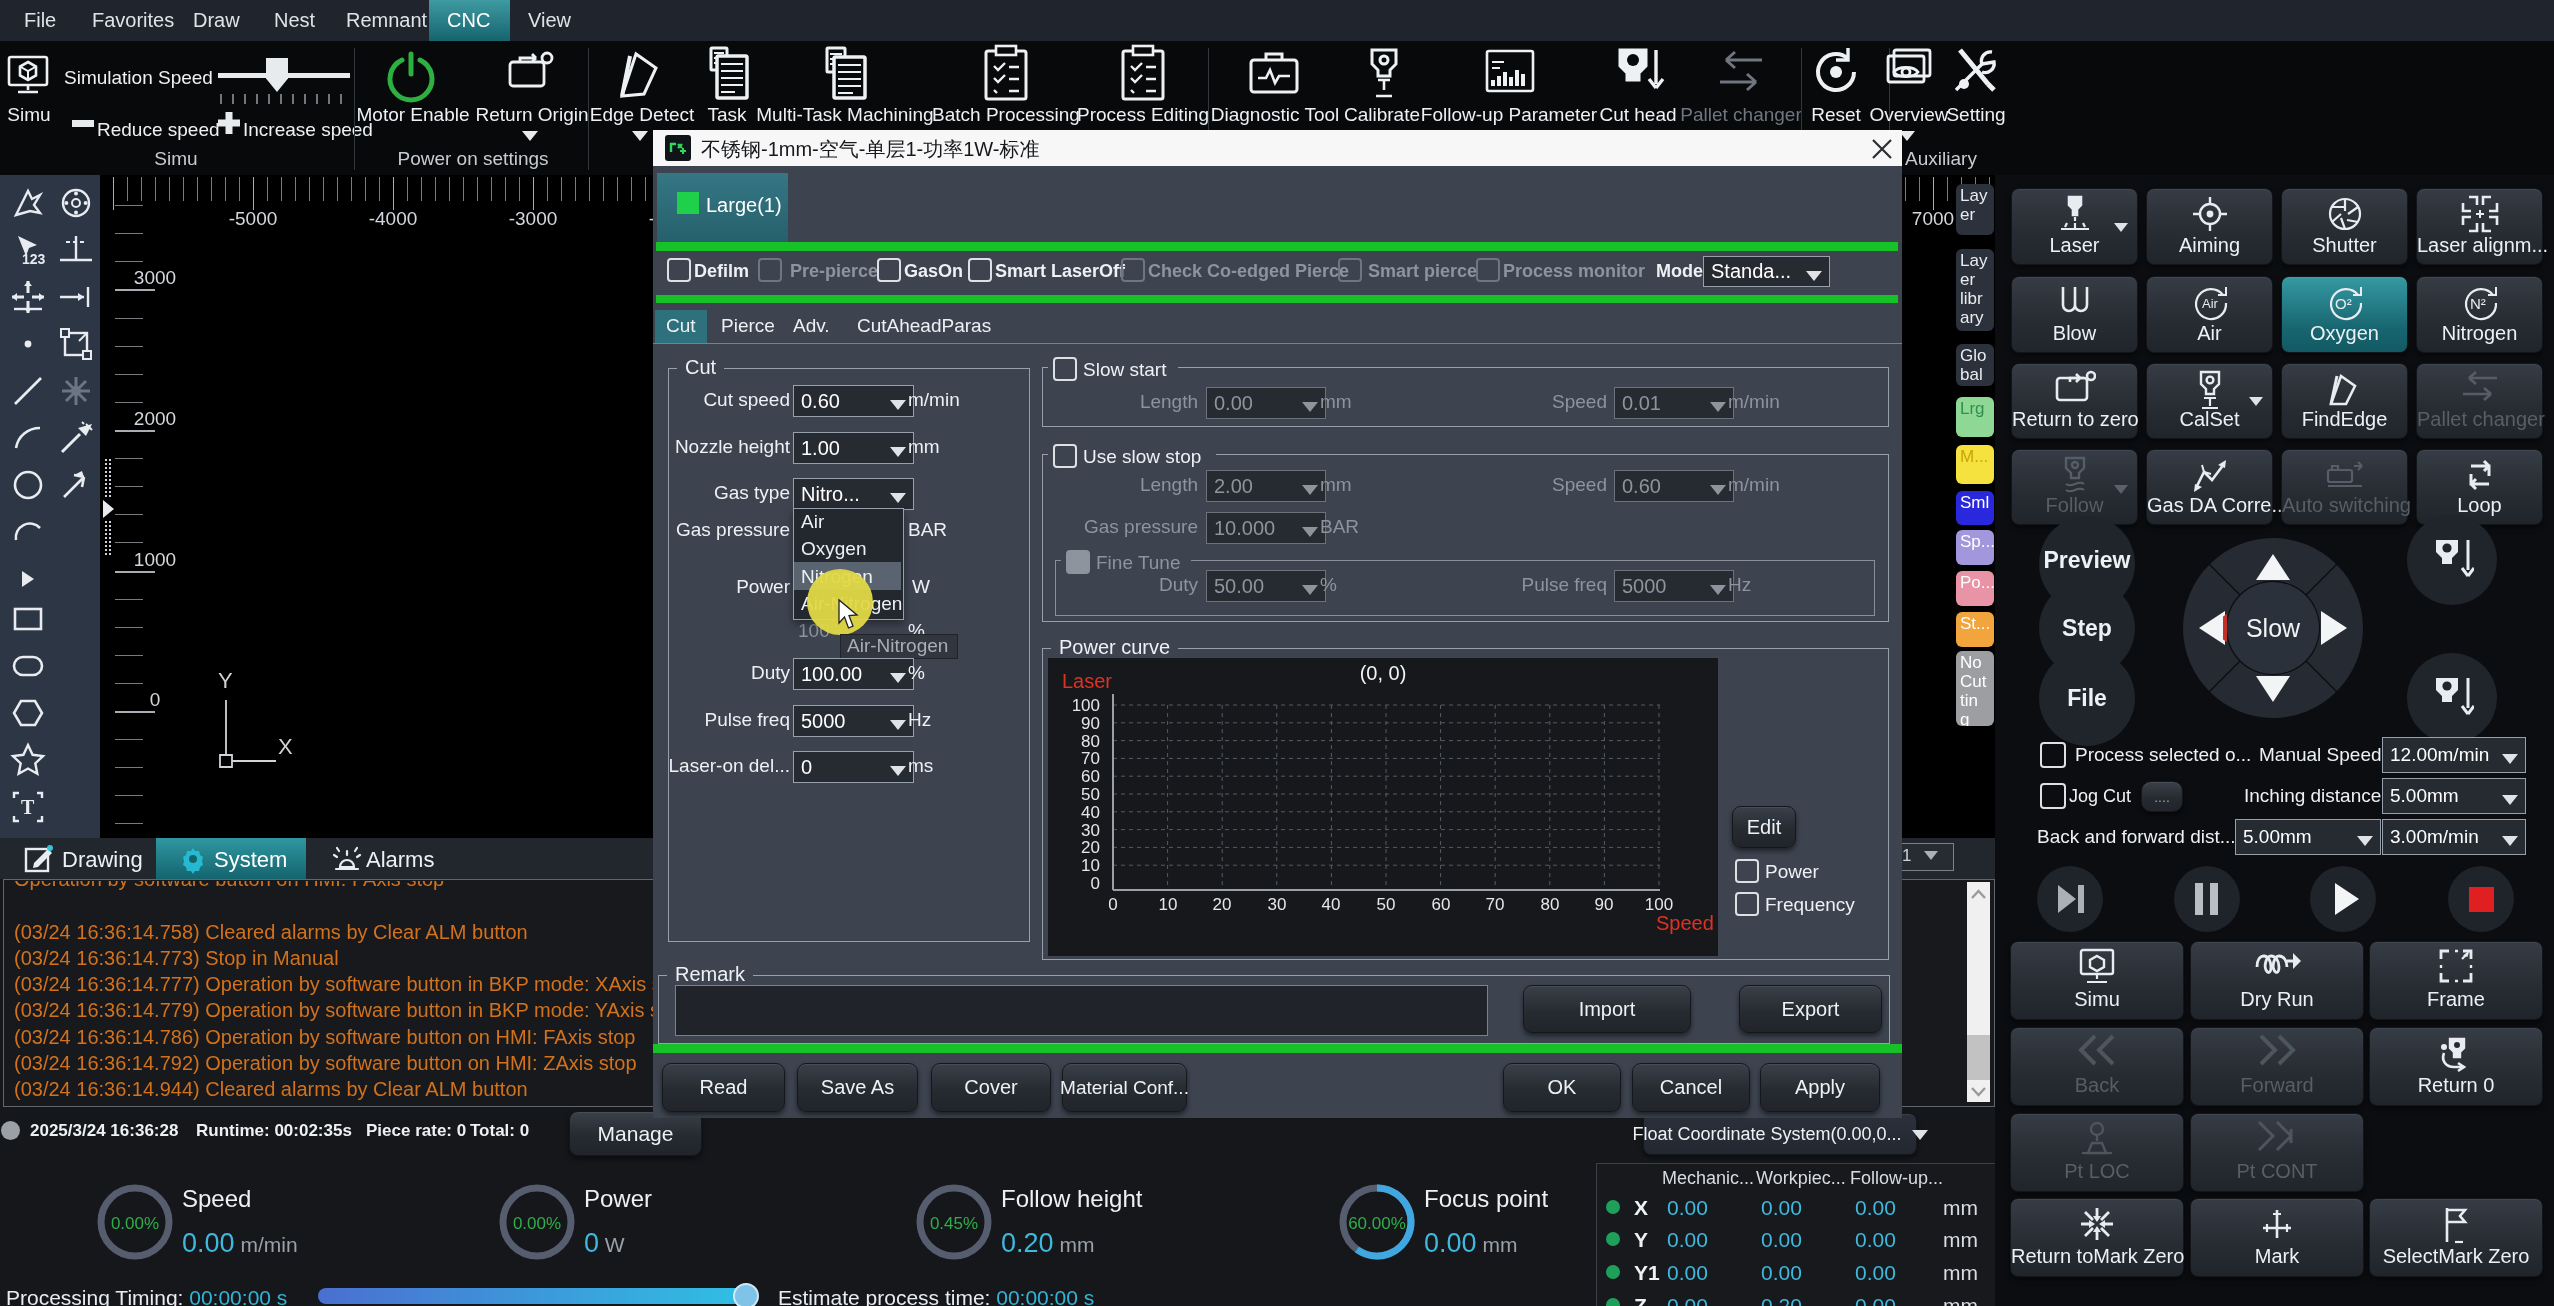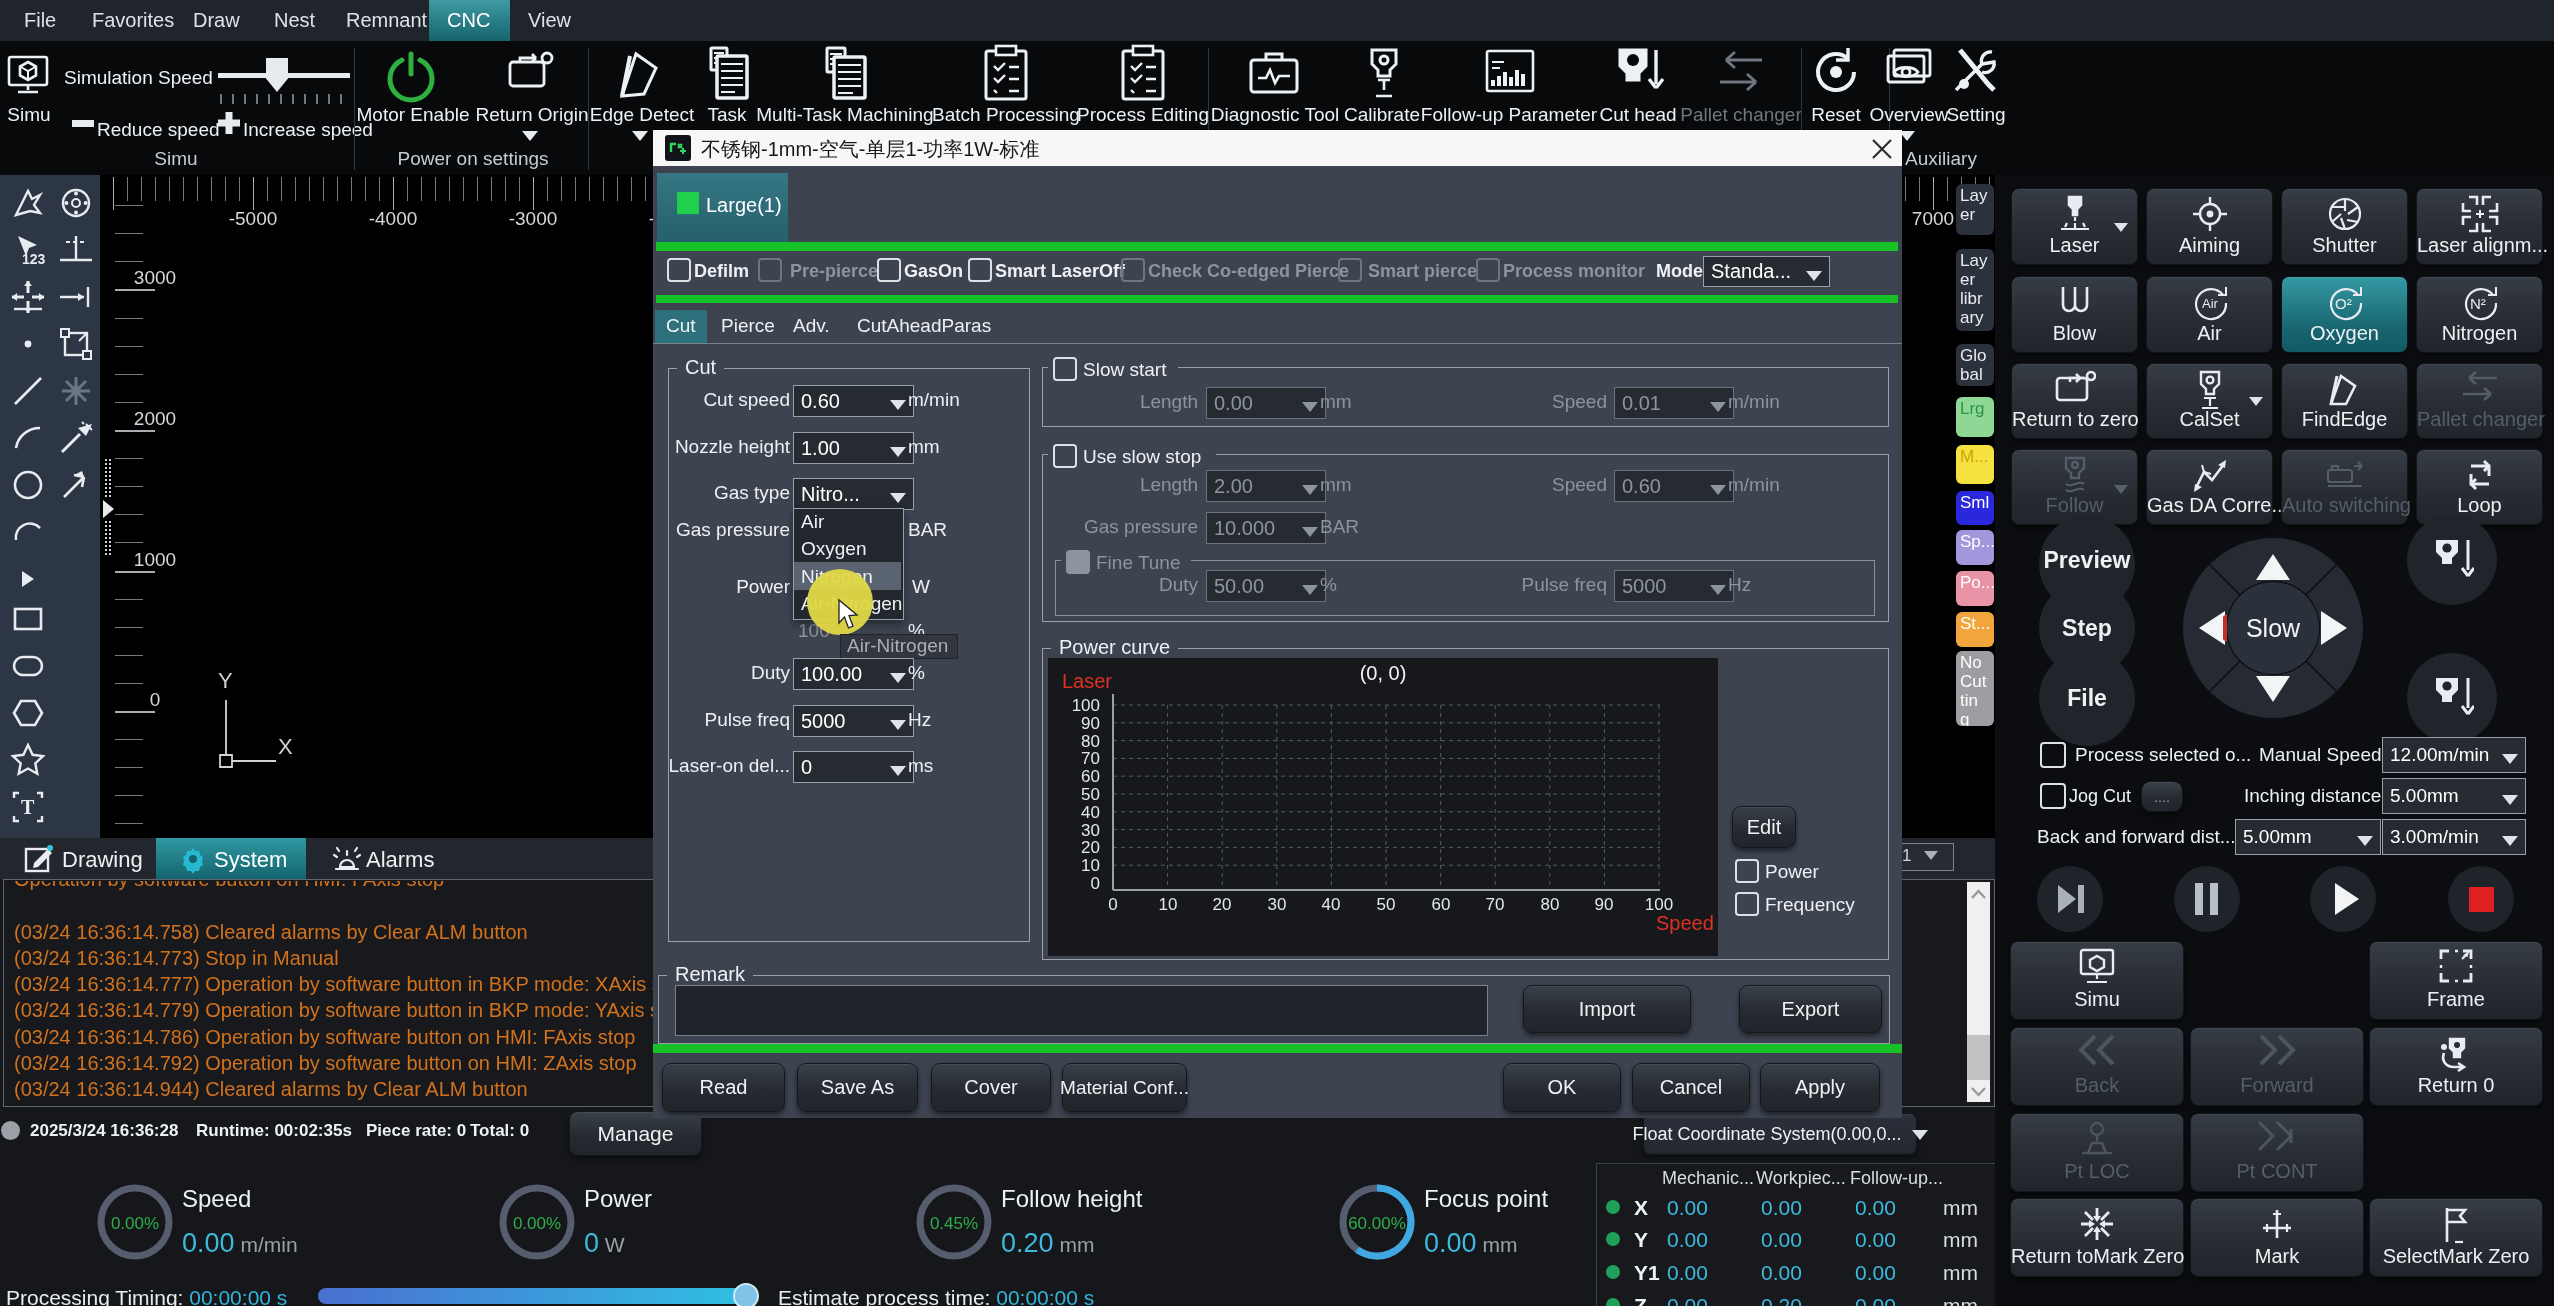--- a/index.html
+++ b/index.html
@@ -806,20 +806,30 @@
 <div class="rb " style="left:15px;top:766px;width:172px;height:77px">
       <span class="ic" style="top:5px">
         <svg width="40" height="38" viewBox="0 0 40 38" fill="none" stroke="#e8ecf0" stroke-width="2.4">
           <rect x="4" y="3" width="32" height="24" rx="2"></rect>
           <path d="M20 9l7 4v7l-7 4-7-4v-7z"></path>
           <path d="M20 27v5M10 35h20" stroke-width="2.2"></path>
         </svg>
       </span>
       <span class="t " style="bottom:8px">Simu</span>
     </div>
+<div class="rb " style="left:195px;top:766px;width:172px;height:77px">
+      <span class="ic" style="top:5px">
+        <svg width="48" height="28" viewBox="0 0 48 28" fill="none" stroke="#e8ecf0" stroke-width="2.8">
+          <path d="M4 20c0-7 3-11 7-11s7 5 7 11-3 7-5 3 0-14 5-14 8 5 8 11-3 7-5 3 0-14 5-14 8 5 8 11"></path>
+          <path d="M34 14h8" stroke-width="3"></path>
+          <path d="M40 6l8 8-8 8z" fill="#e8ecf0" stroke="none"></path>
+        </svg>
+      </span>
+      <span class="t " style="bottom:8px">Dry Run</span>
+    </div>
 <div class="rb " style="left:374px;top:766px;width:172px;height:77px">
       <span class="ic" style="top:5px">
         <svg width="38" height="38" viewBox="0 0 38 38" fill="none" stroke="#e8ecf0" stroke-width="2.8">
           <path d="M4 12V4h8M26 4h8v8M34 26v8h-8M12 34H4v-8"></path>
           <path d="M4 18v3M18 4h3M34 18v3M18 34h3" stroke-width="2.4"></path>
           <path d="M25 12l6-6" stroke-width="2.2"></path>
           <path d="M32 4l-1.5 6-4.5-1.5z" fill="#e8ecf0" stroke="none"></path>
         </svg>
       </span>
       <span class="t " style="bottom:8px">Frame</span>

